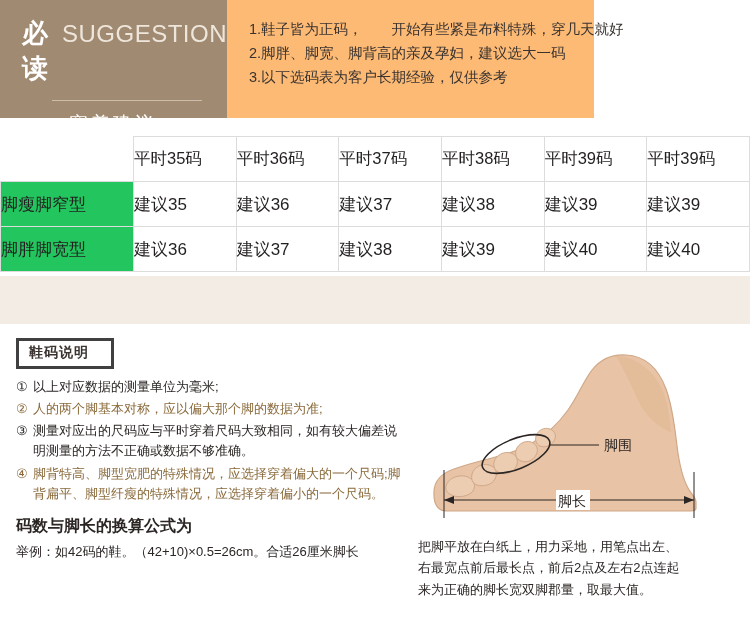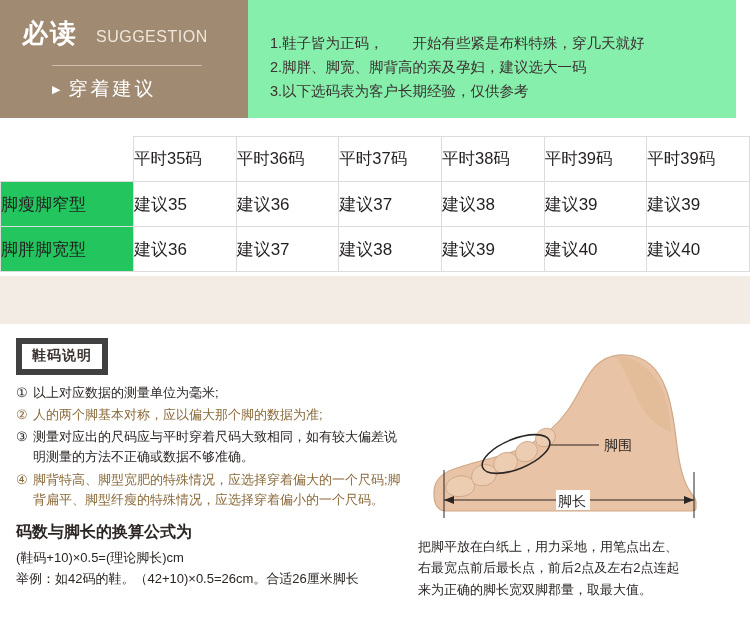--- a/index.html
+++ b/index.html
@@ -16,25 +16,25 @@
   }
   .page {
     position: relative;
     width: 750px;
     height: 630px;
   }
 
   
   .header {
     position: relative;
-    width: 736px;
+    width: 594px;
     height: 118px;
-    background: #86efac;
-    display: flex;
-    align-items: center;
+    background: #fdba74;
+    display: flex;
+    align-items: flex-start;
   }
   .header-badge {
     width: 248px;
     height: 118px;
     background: #a08a72;
     color: #ffffff;
     box-sizing: border-box;
     padding: 16px 0 0 22px;
     position: relative;
   }
@@ -42,22 +42,22 @@
     display: flex;
     align-items: baseline;
   }
   .badge-cn {
     font-size: 26px;
     font-weight: bold;
     letter-spacing: 2px;
     color: #ffffff;
   }
   .badge-en {
-    font-size: 16px;
-    margin-left: 18px;
+    font-size: 24px;
+    margin-left: 12px;
     color: #efe6db;
     letter-spacing: 0.5px;
   }
   .badge-rule {
     width: 150px;
     height: 1px;
     background: #cdbcab;
     margin: 14px 0 0 30px;
   }
   .badge-line2 {
@@ -149,25 +149,25 @@
     box-sizing: border-box;
   }
   .lower-right {
     flex: 1;
     position: relative;
     padding-left: 8px;
     box-sizing: border-box;
   }
   .sec-title {
     display: inline-block;
-    border: 6px solid #404040;
+    border: 3px solid #404040;
     color: #3a3330;
     font-size: 14px;
     font-weight: bold;
-    padding: 3px 10px 4px 10px;
+    padding: 3px 22px 4px 10px;
     margin-bottom: 8px;
     background: #ffffff;
     letter-spacing: 1px;
   }
   .bullet-list {
     margin: 0;
     padding: 0;
     list-style: none;
   }
   .bullet-list li {
@@ -310,21 +310,20 @@
           <span class="num">③</span>
           <span class="txt">测量对应出的尺码应与平时穿着尺码大致相同，如有较大偏差说明测量的方法不正确或数据不够准确。</span>
         </li>
         <li class="accent">
           <span class="num">④</span>
           <span class="txt">脚背特高、脚型宽肥的特殊情况，应选择穿着偏大的一个尺码;脚背扁平、脚型纤瘦的特殊情况，应选择穿着偏小的一个尺码。</span>
         </li>
       </ul>
       <div class="formula-block">
         <div class="formula-title">码数与脚长的换算公式为</div>
-        <div class="formula-line">(鞋码+10)×0.5=(理论脚长)cm</div>
         <div class="formula-line">举例：如42码的鞋。（42+10)×0.5=26cm。合适26厘米脚长</div>
       </div>
     </div>
 
     <div class="lower-right">
       <div class="foot-diagram">
         <svg width="330" height="190" viewBox="0 0 330 190">
 
           <path d="M18,150 C18,139 26,131 38,127 C52,122 64,119 76,116
                    C92,112 104,108 116,101 C130,93 142,82 152,68

